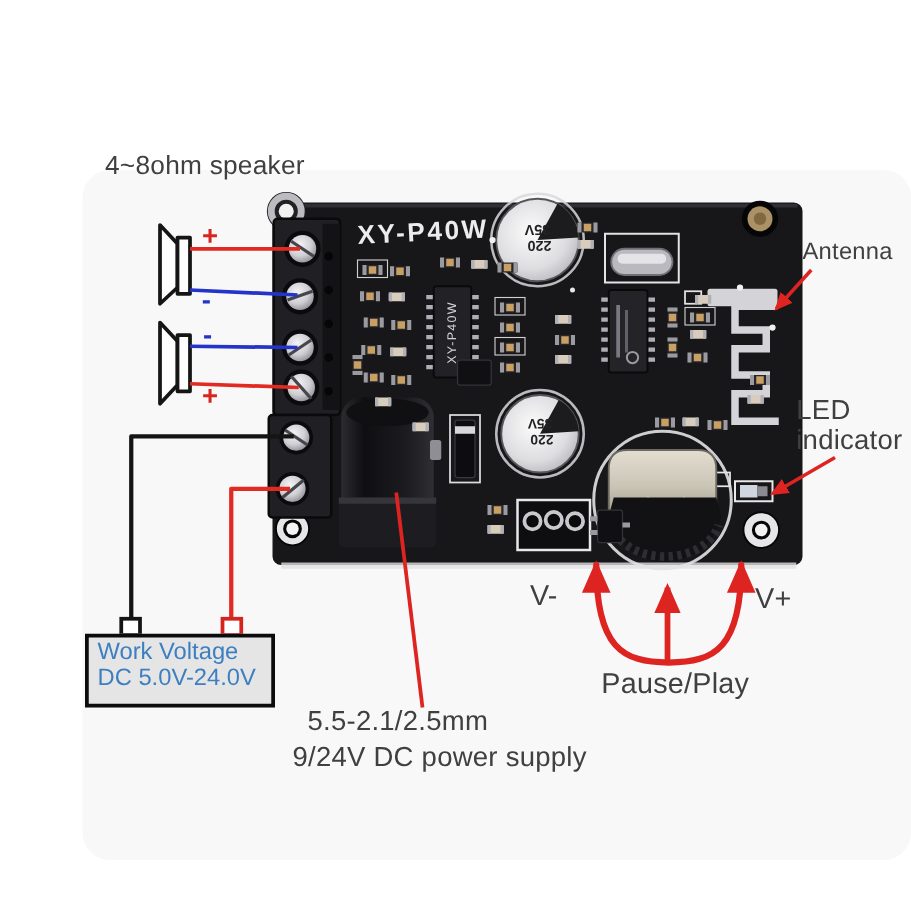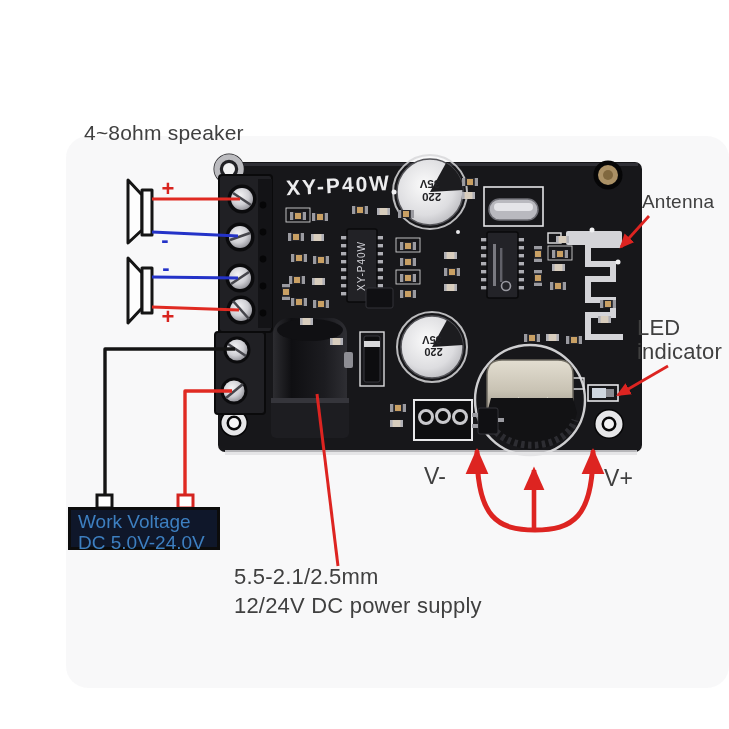--- a/index.html
+++ b/index.html
@@ -8,22 +8,22 @@
     background:#ffffff;font-family:"Liberation Sans",sans-serif;
   }
   #art{position:absolute;left:0;top:0;}
   .lbl{
     position:absolute;color:#404040;white-space:nowrap;
     font-family:"Liberation Sans",sans-serif;line-height:1.08;
     letter-spacing:.2px;
   }
   .lbl.two{white-space:normal;}
   #wv-box{
-    position:absolute;left:68px;top:507px;width:152px;height:43px;
-    border:3px solid #0c0c0c;background:#0f172a;box-sizing:border-box;
+    position:absolute;left:68px;top:507px;width:152px;height:59px;
+    border:3px solid #0c0c0c;background:#e5e5e5;box-sizing:border-box;
     padding:1px 0 0 7px;
   }
   #wv-box .line{display:block;font-size:19px;color:#3d7fc0;line-height:21px;}
 </style>
 </head>
 <body>
 
 <div id="stage">
 
 <svg id="art" width="729" height="729" viewBox="0 0 729 729">
@@ -361,23 +361,24 @@
 
 <div class="lbl two" style="left:637px;top:316px;font-size:22px;">
   <span style="display:block">LED</span>
   <span style="display:block">indicator</span>
 </div>
 
 <div class="lbl" style="left:424px;top:464px;font-size:23px;">V-</div>
 
 <div class="lbl" style="left:604px;top:466px;font-size:23px;">V+</div>
 
-
-<div class="lbl" style="left:234px;top:565px;font-size:22px;">5.5-2.1/2.5mm</div>
-
-<div class="lbl" style="left:234px;top:594px;font-size:22px;">12/24V DC power supply</div>
+<div class="lbl" style="left:481px;top:534px;font-size:23px;">Pause/Play</div>
+
+<div class="lbl" style="left:246px;top:565px;font-size:22px;">5.5-2.1/2.5mm</div>
+
+<div class="lbl" style="left:234px;top:594px;font-size:22px;">9/24V DC power supply</div>
 
 <div id="wv-box">
   <span class="line">Work Voltage</span>
   <span class="line">DC 5.0V-24.0V</span>
 </div>
 
 </div>
 
 </body></html>

